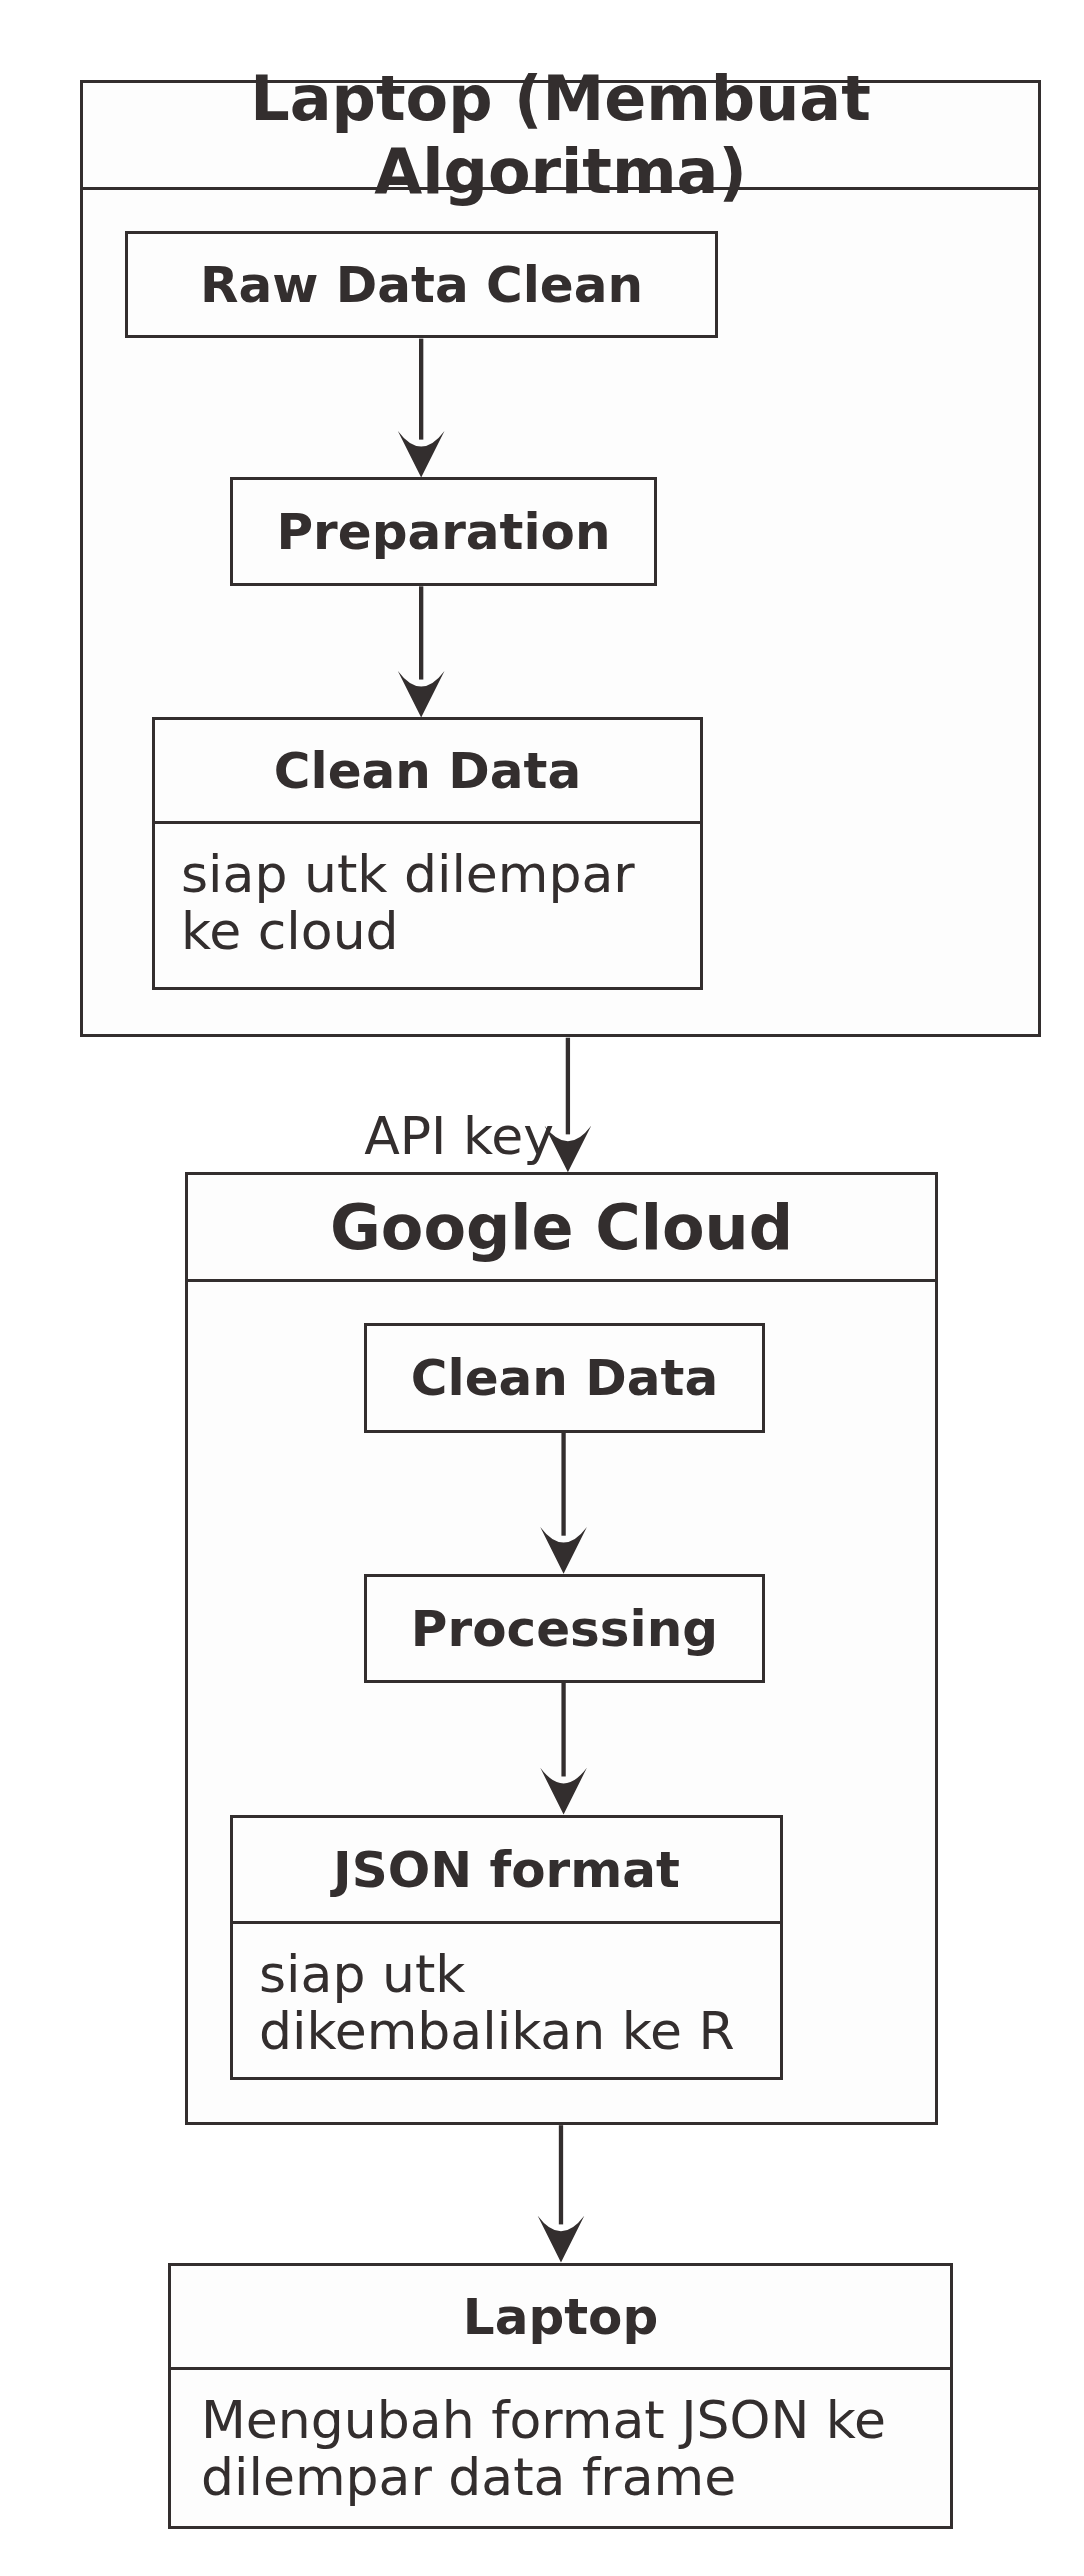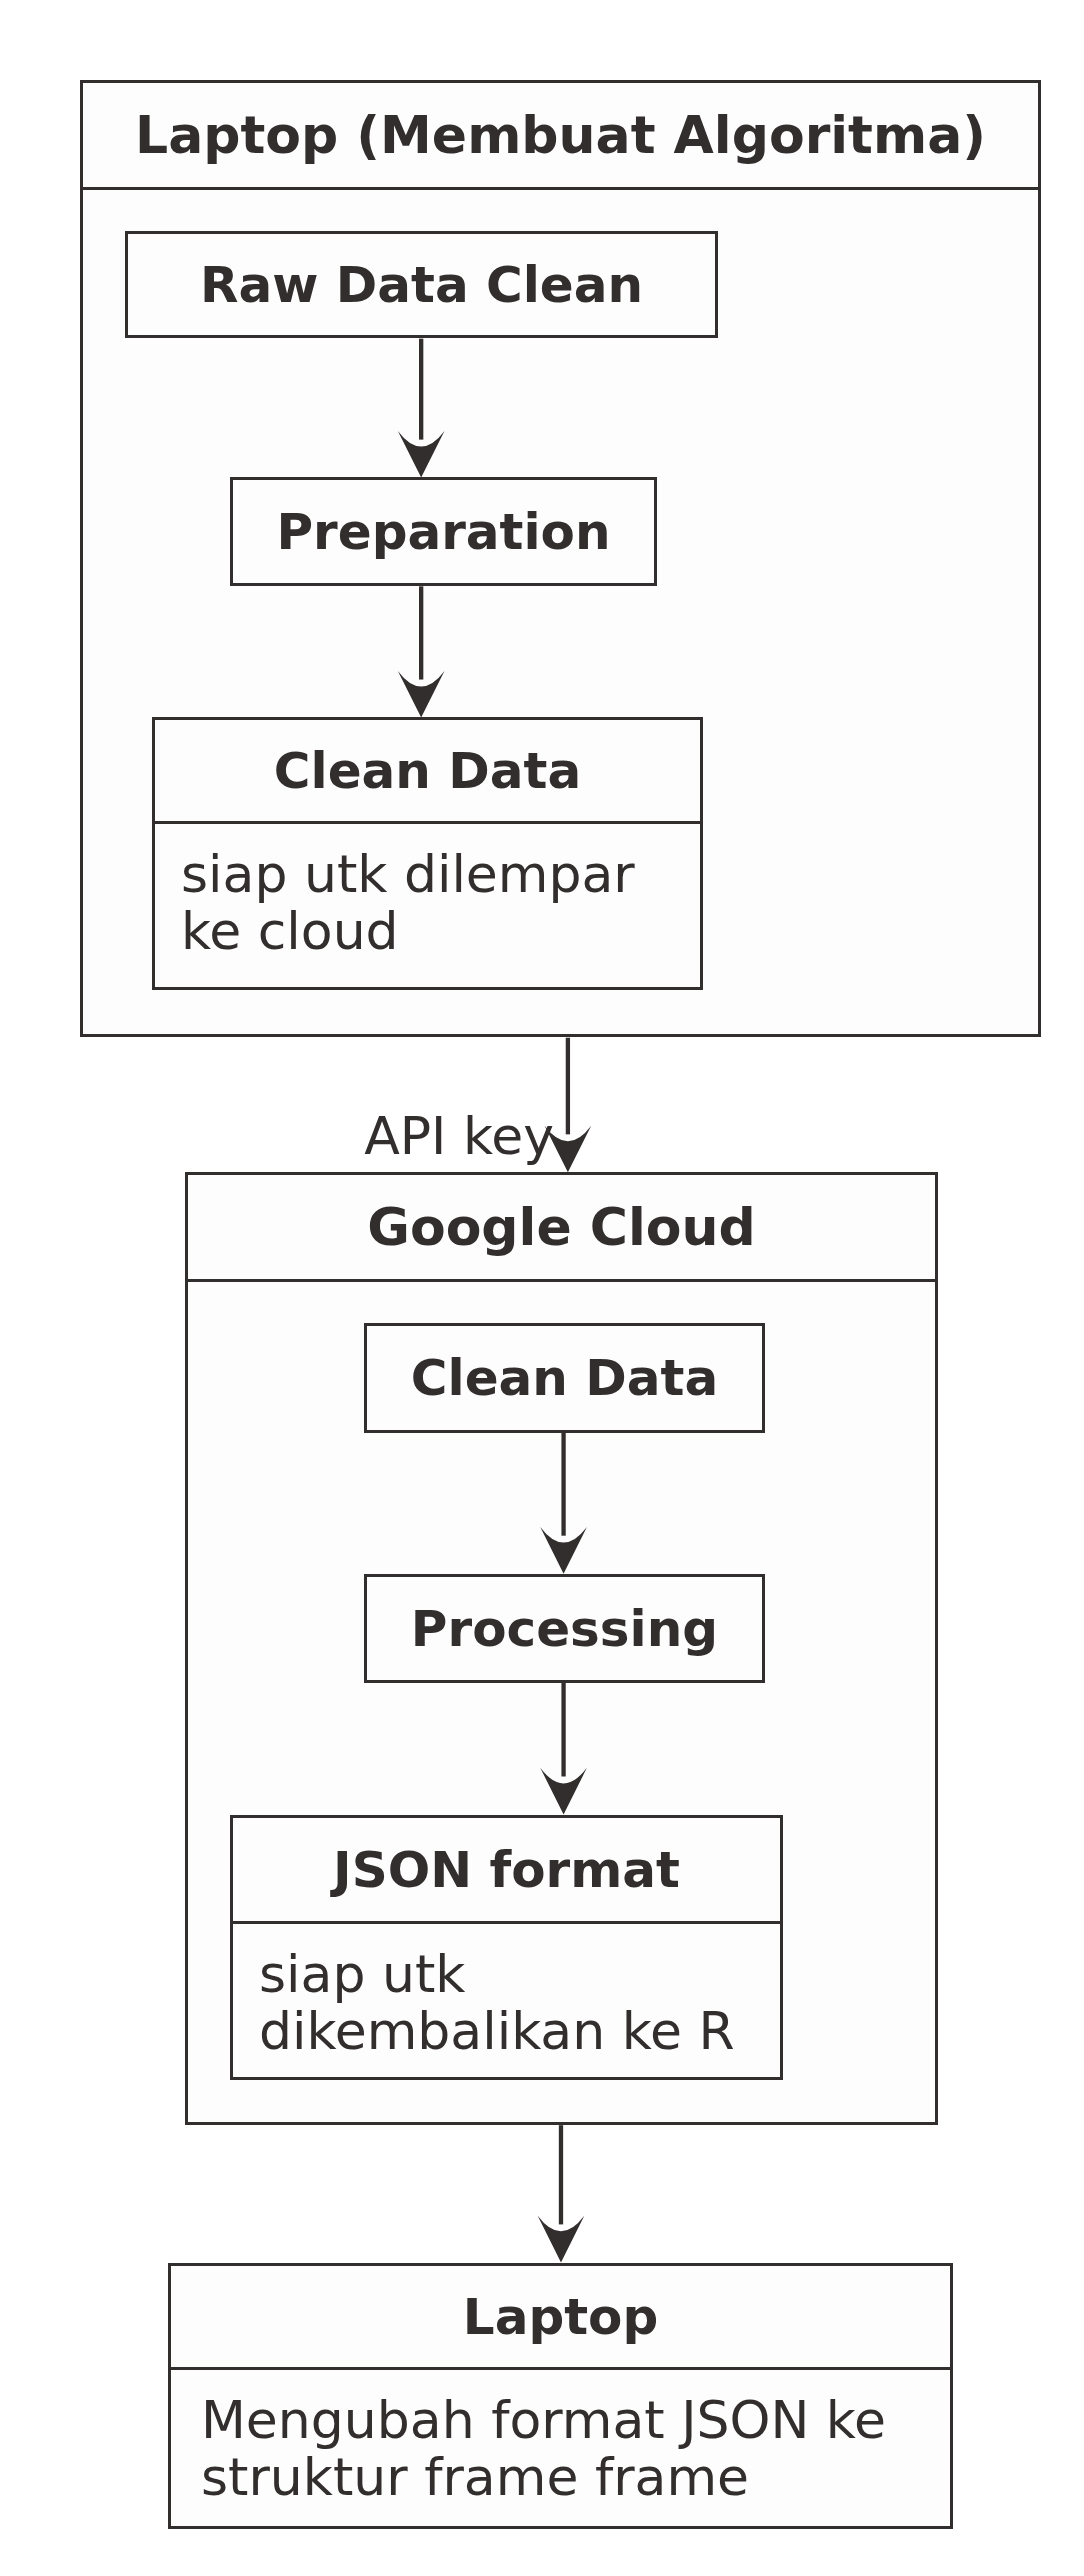--- a/index.html
+++ b/index.html
@@ -25,21 +25,21 @@
   }
   .titlebar{
     box-sizing:border-box;
     display:flex;
     align-items:center;
     justify-content:center;
     font-weight:700;
     text-align:center;
   }
   .titlebar.divided{border-bottom:3.5px solid var(--ink);}
-  .t-container{font-size:52px;}
+  .t-container{font-size:62px;}
   .t-label{font-size:50px;}
   .body-text{
     box-sizing:border-box;
     font-size:52px;
     font-weight:400;
     line-height:57px;
     text-align:left;
   }
   .edge-label{
     position:absolute;
@@ -93,21 +93,21 @@
     <div class="titlebar t-label" style="height:100%;">Processing</div>
   </div>
 
   <div class="node" style="left:230px;top:1815px;width:553px;height:265px;">
     <div class="titlebar divided t-label" style="height:106px;">JSON format</div>
     <div class="body-text" style="padding:22.4px 35px 0 26px;">siap utk dikembalikan ke R</div>
   </div>
 
   <div class="node" style="left:168px;top:2263px;width:785px;height:266px;">
     <div class="titlebar divided t-label" style="height:104px;">Laptop</div>
-    <div class="body-text" style="padding:22.4px 35px 0 30px;">Mengubah format JSON ke struktur frame frame</div>
+    <div class="body-text" style="padding:22.4px 35px 0 30px;">Mengubah format JSON ke dilempar data frame</div>
   </div>
 
   <svg class="arrows" viewBox="0 0 1256 2984">
 
     <g>
       <line x1="488" y1="392" x2="488" y2="509"></line>
       <path d="M 461 499 L 488 553 L 515 499 Q 488 535 461 499 Z"></path>
     </g>
 
     <g>

